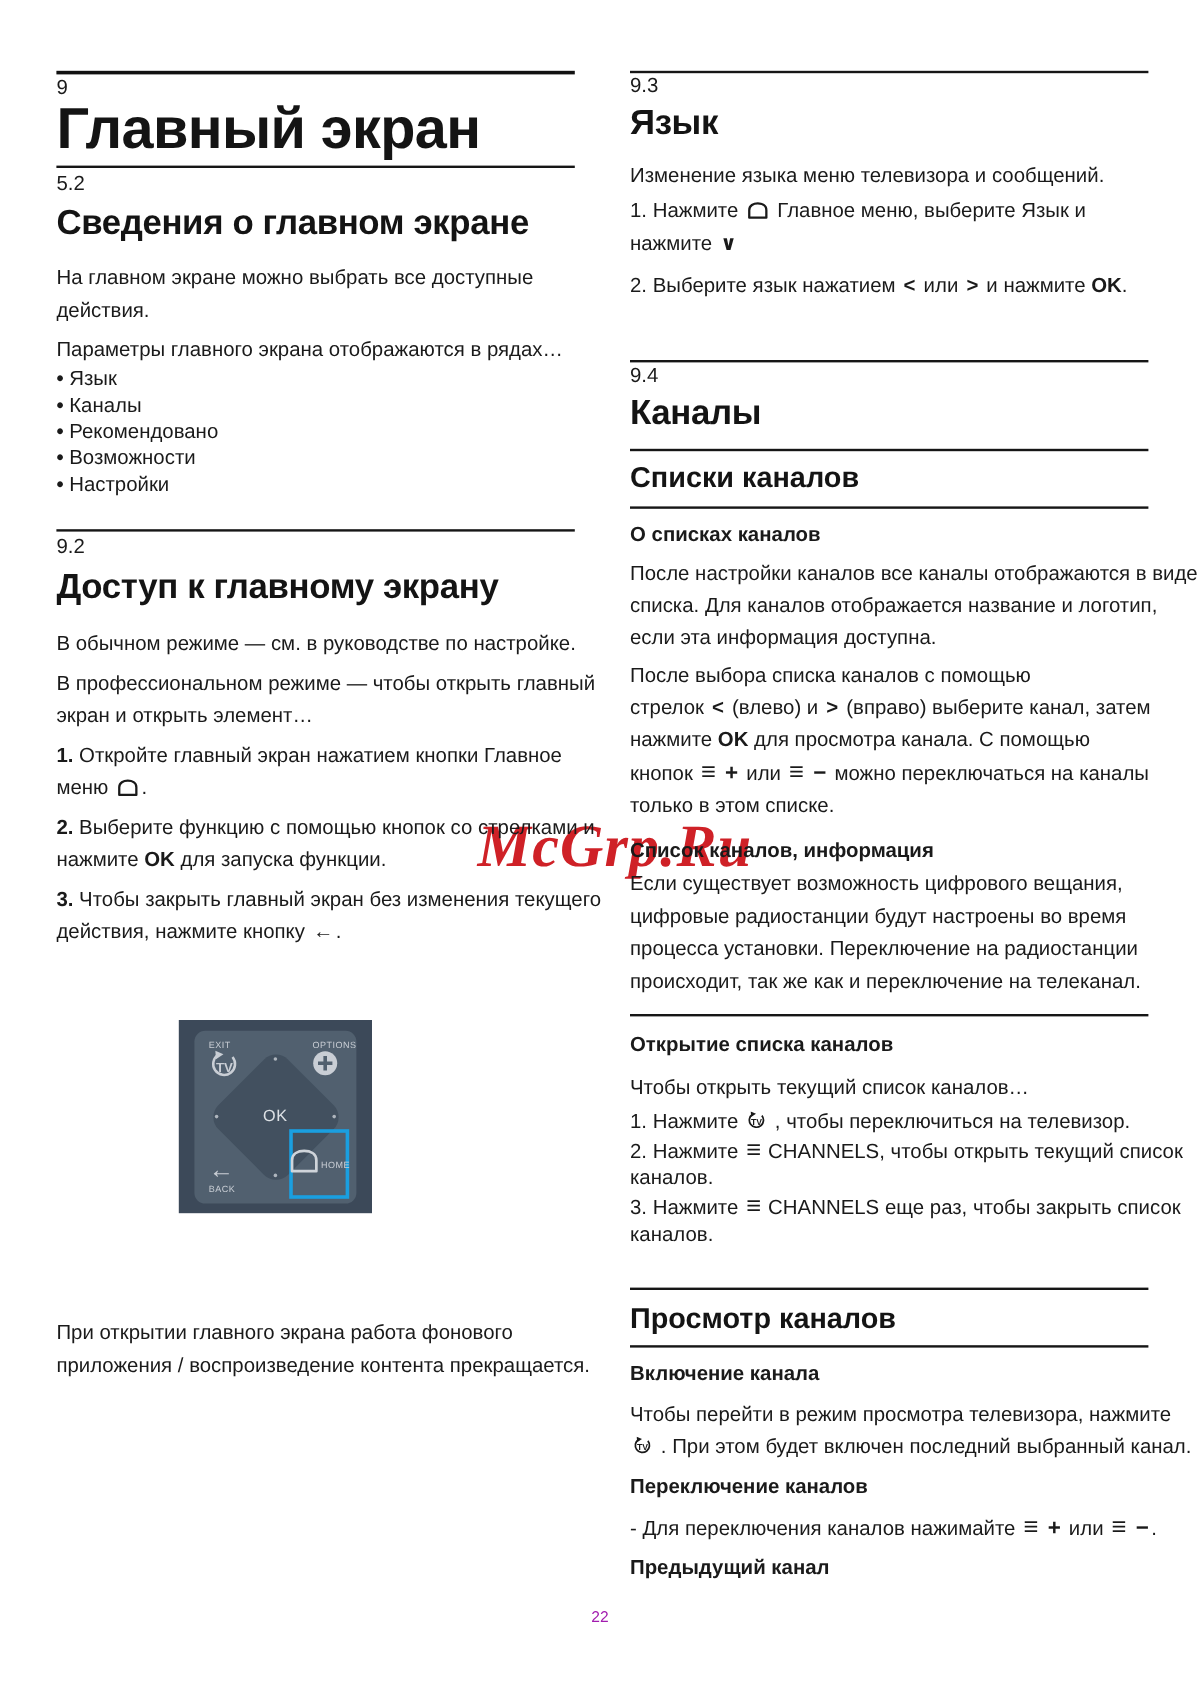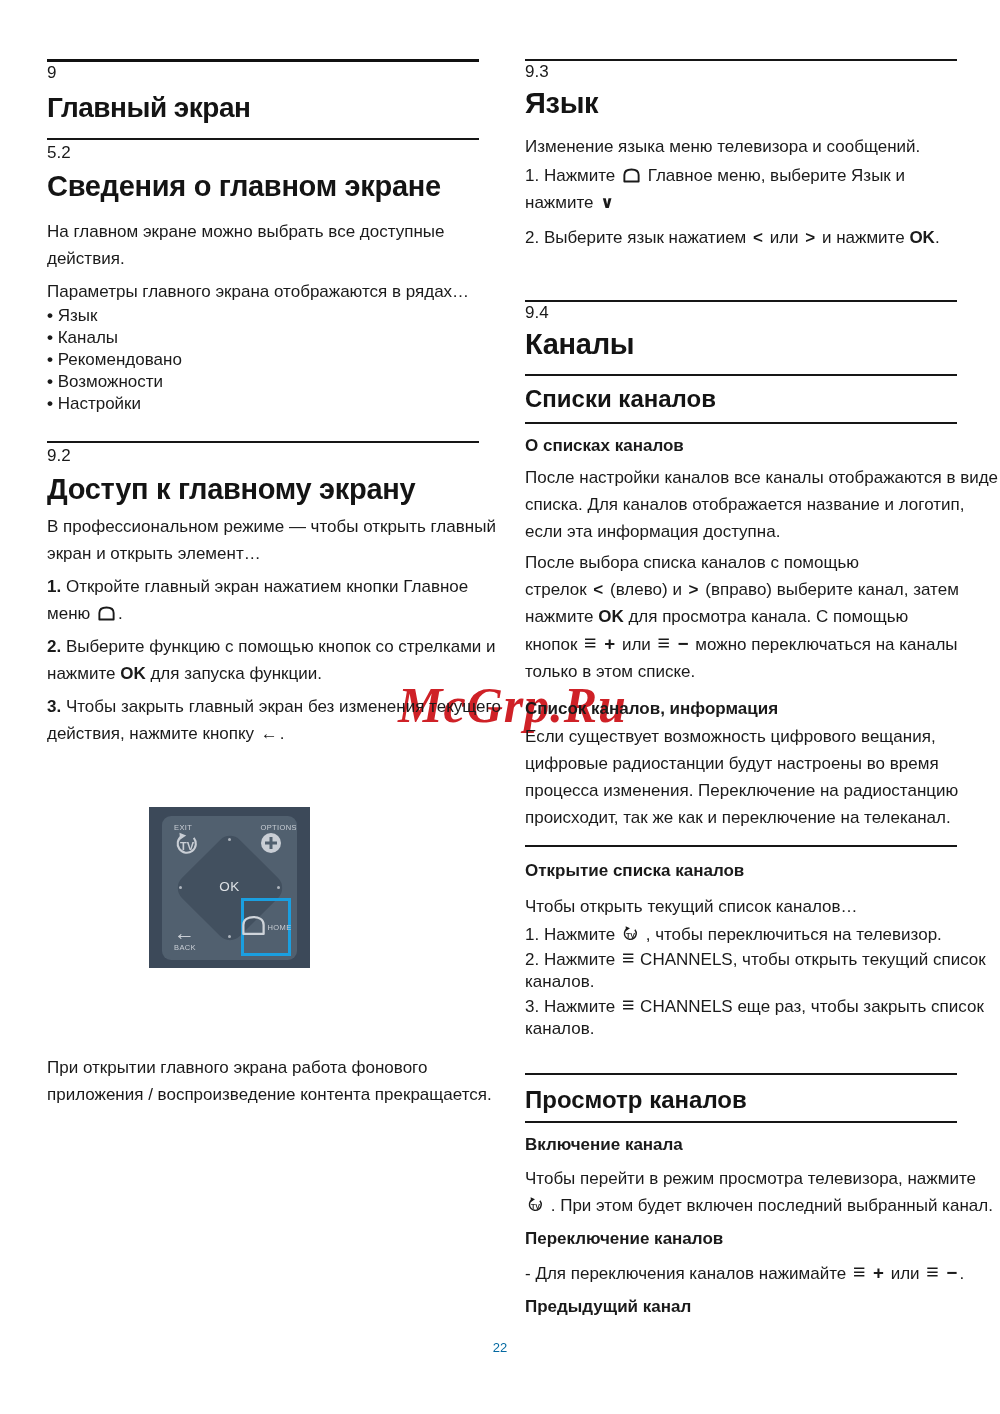--- a/index.html
+++ b/index.html
@@ -5,21 +5,21 @@
   html,body{margin:0;padding:0;background:#ffffff;}
   .page{position:relative;width:1000px;height:1414px;background:#fff;overflow:hidden;
         font-family:"Liberation Sans","DejaVu Sans",sans-serif;color:#1a1a1a;}
   .col{position:absolute;top:0;width:432px;z-index:1;}
   .col-left{left:47px;}
   .col-right{left:525px;}
   .hr{border-top:2px solid #161616;height:0;}
   .hr-thick{border-top:3px solid #111;}
   .secnum{font-size:17px;line-height:22px;}
   h1,h2,h3{margin:0;font-weight:700;color:#141414;}
-  h1{font-size:28px;line-height:44px;letter-spacing:-.5px;}
+  h1{font-size:48px;line-height:44px;letter-spacing:-.5px;}
   h2{font-size:29px;line-height:36px;letter-spacing:-.3px;}
   h3{font-size:24px;line-height:30px;}
   .h4{font-weight:700;font-size:17px;line-height:24px;}
   .para{font-size:17px;}
   .ln{line-height:27px;white-space:nowrap;}
   .tight .ln{line-height:22.5px;}
   .b{font-weight:700;}
   .icon{font-weight:700;display:inline-block;padding:0 2px;color:#1a1a1a;}
   .ic-channels{font-size:1.25em;letter-spacing:-1px;}
   .ic-plus,.ic-minus{font-size:1.1em;}
@@ -32,21 +32,21 @@
   .mt2{margin-top:2px;} .mt4{margin-top:4px;} .mt6{margin-top:6px;} .mt8{margin-top:8px;}
   .mt10{margin-top:10px;} .mt12{margin-top:12px;} .mt14{margin-top:14px;} .mt16{margin-top:16px;} .mt32{margin-top:32px;} .mt48{margin-top:49px;}
   .mt-rule3{margin-top:26px;}
   .mt-remote{margin-top:60px;}
   .mt-closing{margin-top:86px;}
   
   .watermark{position:absolute;left:398px;top:676px;z-index:0;
     font-family:Liberation Serif, serif;font-style:italic;font-weight:600;
     font-size:50px;color:#cf2127;letter-spacing:1px;}
   
-  .footer{position:absolute;left:0;right:0;top:1340px;text-align:center;font-size:13px;color:#0369a1;z-index:1;}
+  .footer{position:absolute;left:0;right:0;top:1340px;text-align:center;font-size:13px;color:#a21caf;z-index:1;}
   
   .remote{position:relative;width:161px;height:161px;margin-left:102px;background:#3c4959;}
   .remote-panel{position:absolute;left:13px;top:9px;width:135px;height:144px;background:#51606f;border-radius:9px;}
   .diamond{position:absolute;left:50%;top:50%;width:82px;height:82px;margin:-41px 0 0 -41px;
            background:#42505f;border-radius:14px;transform:rotate(45deg);}
   .okbtn{position:absolute;left:0;right:0;top:50%;margin-top:-9px;text-align:center;
          color:#dde1e5;font-size:13.5px;letter-spacing:.5px;}
   .dot{position:absolute;width:3px;height:3px;border-radius:50%;background:#aeb5bd;}
   .dot-t{left:66px;top:22px;} .dot-b{left:66px;bottom:22px;}
   .dot-l{left:17px;top:70px;} .dot-r{right:17px;top:70px;}
@@ -86,20 +86,23 @@
         <li>Язык</li>
         <li>Каналы</li>
         <li>Рекомендовано</li>
         <li>Возможности</li>
         <li>Настройки</li>
       </ul>
 
     <div class="hr mt-rule3"></div>
     <div class="secnum mt2">9.2</div>
     <h2 class="mt4">Доступ к главному экрану</h2>
+    <div class="para mt16">
+        <div class="ln"><span>В обычном режиме — см. в руководстве по настройке.</span></div>
+      </div>
     <div class="para mt6">
         <div class="ln"><span>В профессиональном режиме — чтобы открыть главный</span></div>
         <div class="ln"><span>экран и открыть элемент…</span></div>
       </div>
     <div class="para mt6">
         <div class="ln"><span class="b">1.</span><span> Откройте главный экран нажатием кнопки Главное</span></div>
         <div class="ln"><span>меню </span><span class="icon ic-home"><svg width="19" height="15" viewBox="0 0 24 18">
               <path d="M3 16.5 V8.5 C3 3.4 7.5 1.5 12 1.5 C16.5 1.5 21 3.4 21 8.5 V16.5 Z" fill="none" stroke="currentColor" stroke-width="2.4" stroke-linejoin="round"></path>
             </svg></span><span>.</span></div>
       </div>
@@ -197,21 +200,21 @@
         <div class="ln"><span>После выбора списка каналов с помощью</span></div>
         <div class="ln"><span>стрелок </span><span class="icon ic-chevron-left">&lt;</span><span> (влево) и </span><span class="icon ic-chevron-right">&gt;</span><span> (вправо) выберите канал, затем</span></div>
         <div class="ln"><span>нажмите </span><span class="b">OK</span><span> для просмотра канала. С помощью</span></div>
         <div class="ln"><span>кнопок </span><span class="icon ic-channels">≡</span><span> </span><span class="icon ic-plus">+</span><span> или </span><span class="icon ic-channels">≡</span><span>  </span><span class="icon ic-minus">−</span><span> можно переключаться на каналы</span></div>
         <div class="ln"><span>только в этом списке.</span></div>
       </div>
     <div class="h4 mt12">Список каналов, информация</div>
     <div class="para mt2">
         <div class="ln"><span>Если существует возможность цифрового вещания,</span></div>
         <div class="ln"><span>цифровые радиостанции будут настроены во время</span></div>
-        <div class="ln"><span>процесса изменения. Переключение на радиостанцию</span></div>
+        <div class="ln"><span>процесса установки. Переключение на радиостанции</span></div>
         <div class="ln"><span>происходит, так же как и переключение на телеканал.</span></div>
       </div>
     <div class="hr mt14"></div>
     <div class="h4 mt12">Открытие списка каналов</div>
     <div class="para mt10">
         <div class="ln"><span>Чтобы открыть текущий список каналов…</span></div>
       </div>
     <div class="para tight mt4">
         <div class="ln"><span>1. Нажмите </span><span class="icon ic-tv"><svg width="17" height="16" viewBox="0 0 20 19">
               <path d="M15.2 4.4 A 7 7 0 1 1 6.0 3.0" fill="none" stroke="currentColor" stroke-width="1.7"></path>

